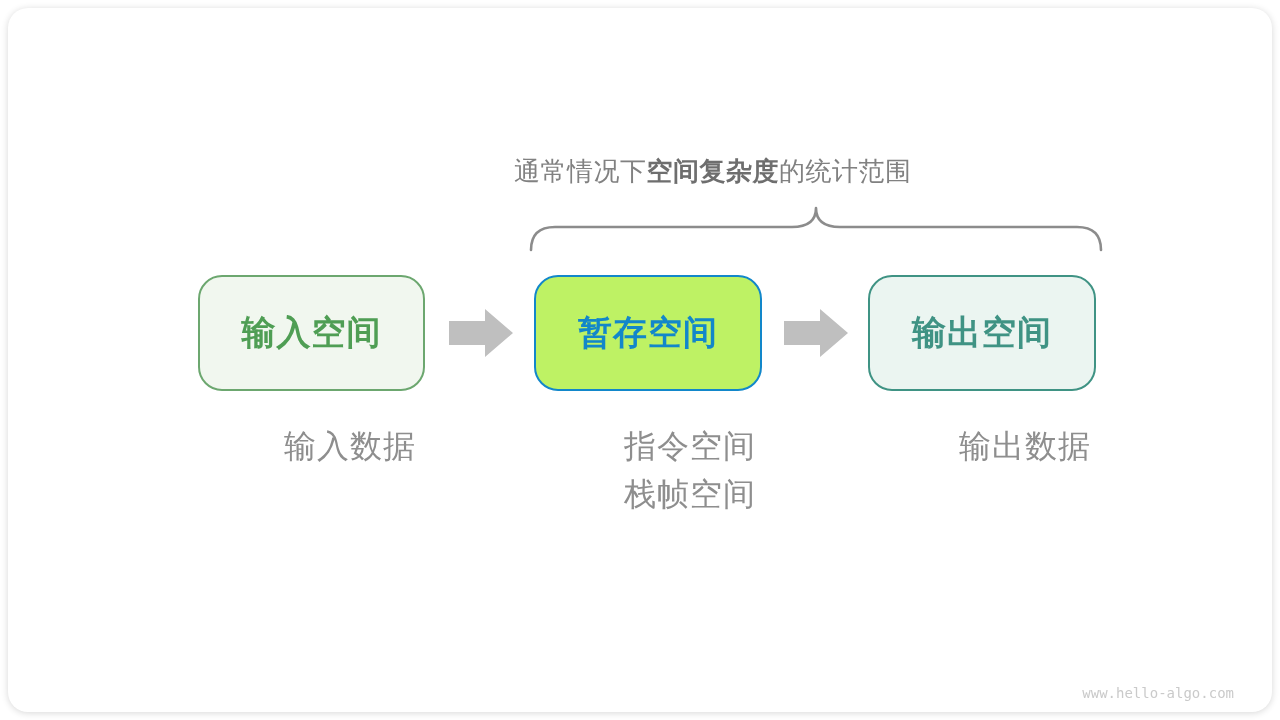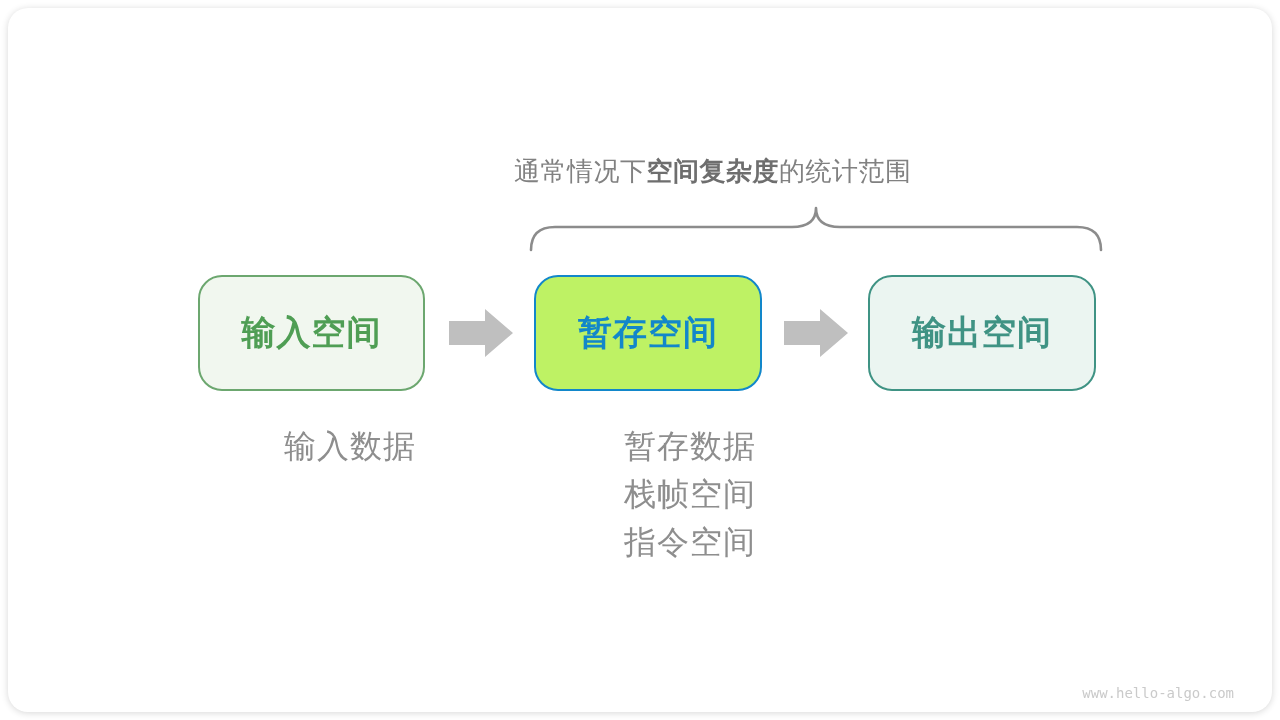--- a/index.html
+++ b/index.html
@@ -90,22 +90,24 @@
 
     <div class="space-box box-output" style="border-color: rgb(63, 147, 132); background-color: rgb(235, 245, 241); color: rgb(63, 147, 132);">
       <span>输出空间</span>
     </div>
 
     <div class="sublabels sub-input">
       <div>输入数据</div>
     </div>
 
     <div class="sublabels sub-temp">
-      <div>暂存数据</div>
+      <div>指令空间</div>
       <div>栈帧空间</div>
-      <div>指令空间</div>
     </div>
 
+    <div class="sublabels sub-output">
+      <div>输出数据</div>
+    </div>
 
     <div class="watermark">www.hello-algo.com</div>
 
   </div>
 </div>
 
 </body></html>

